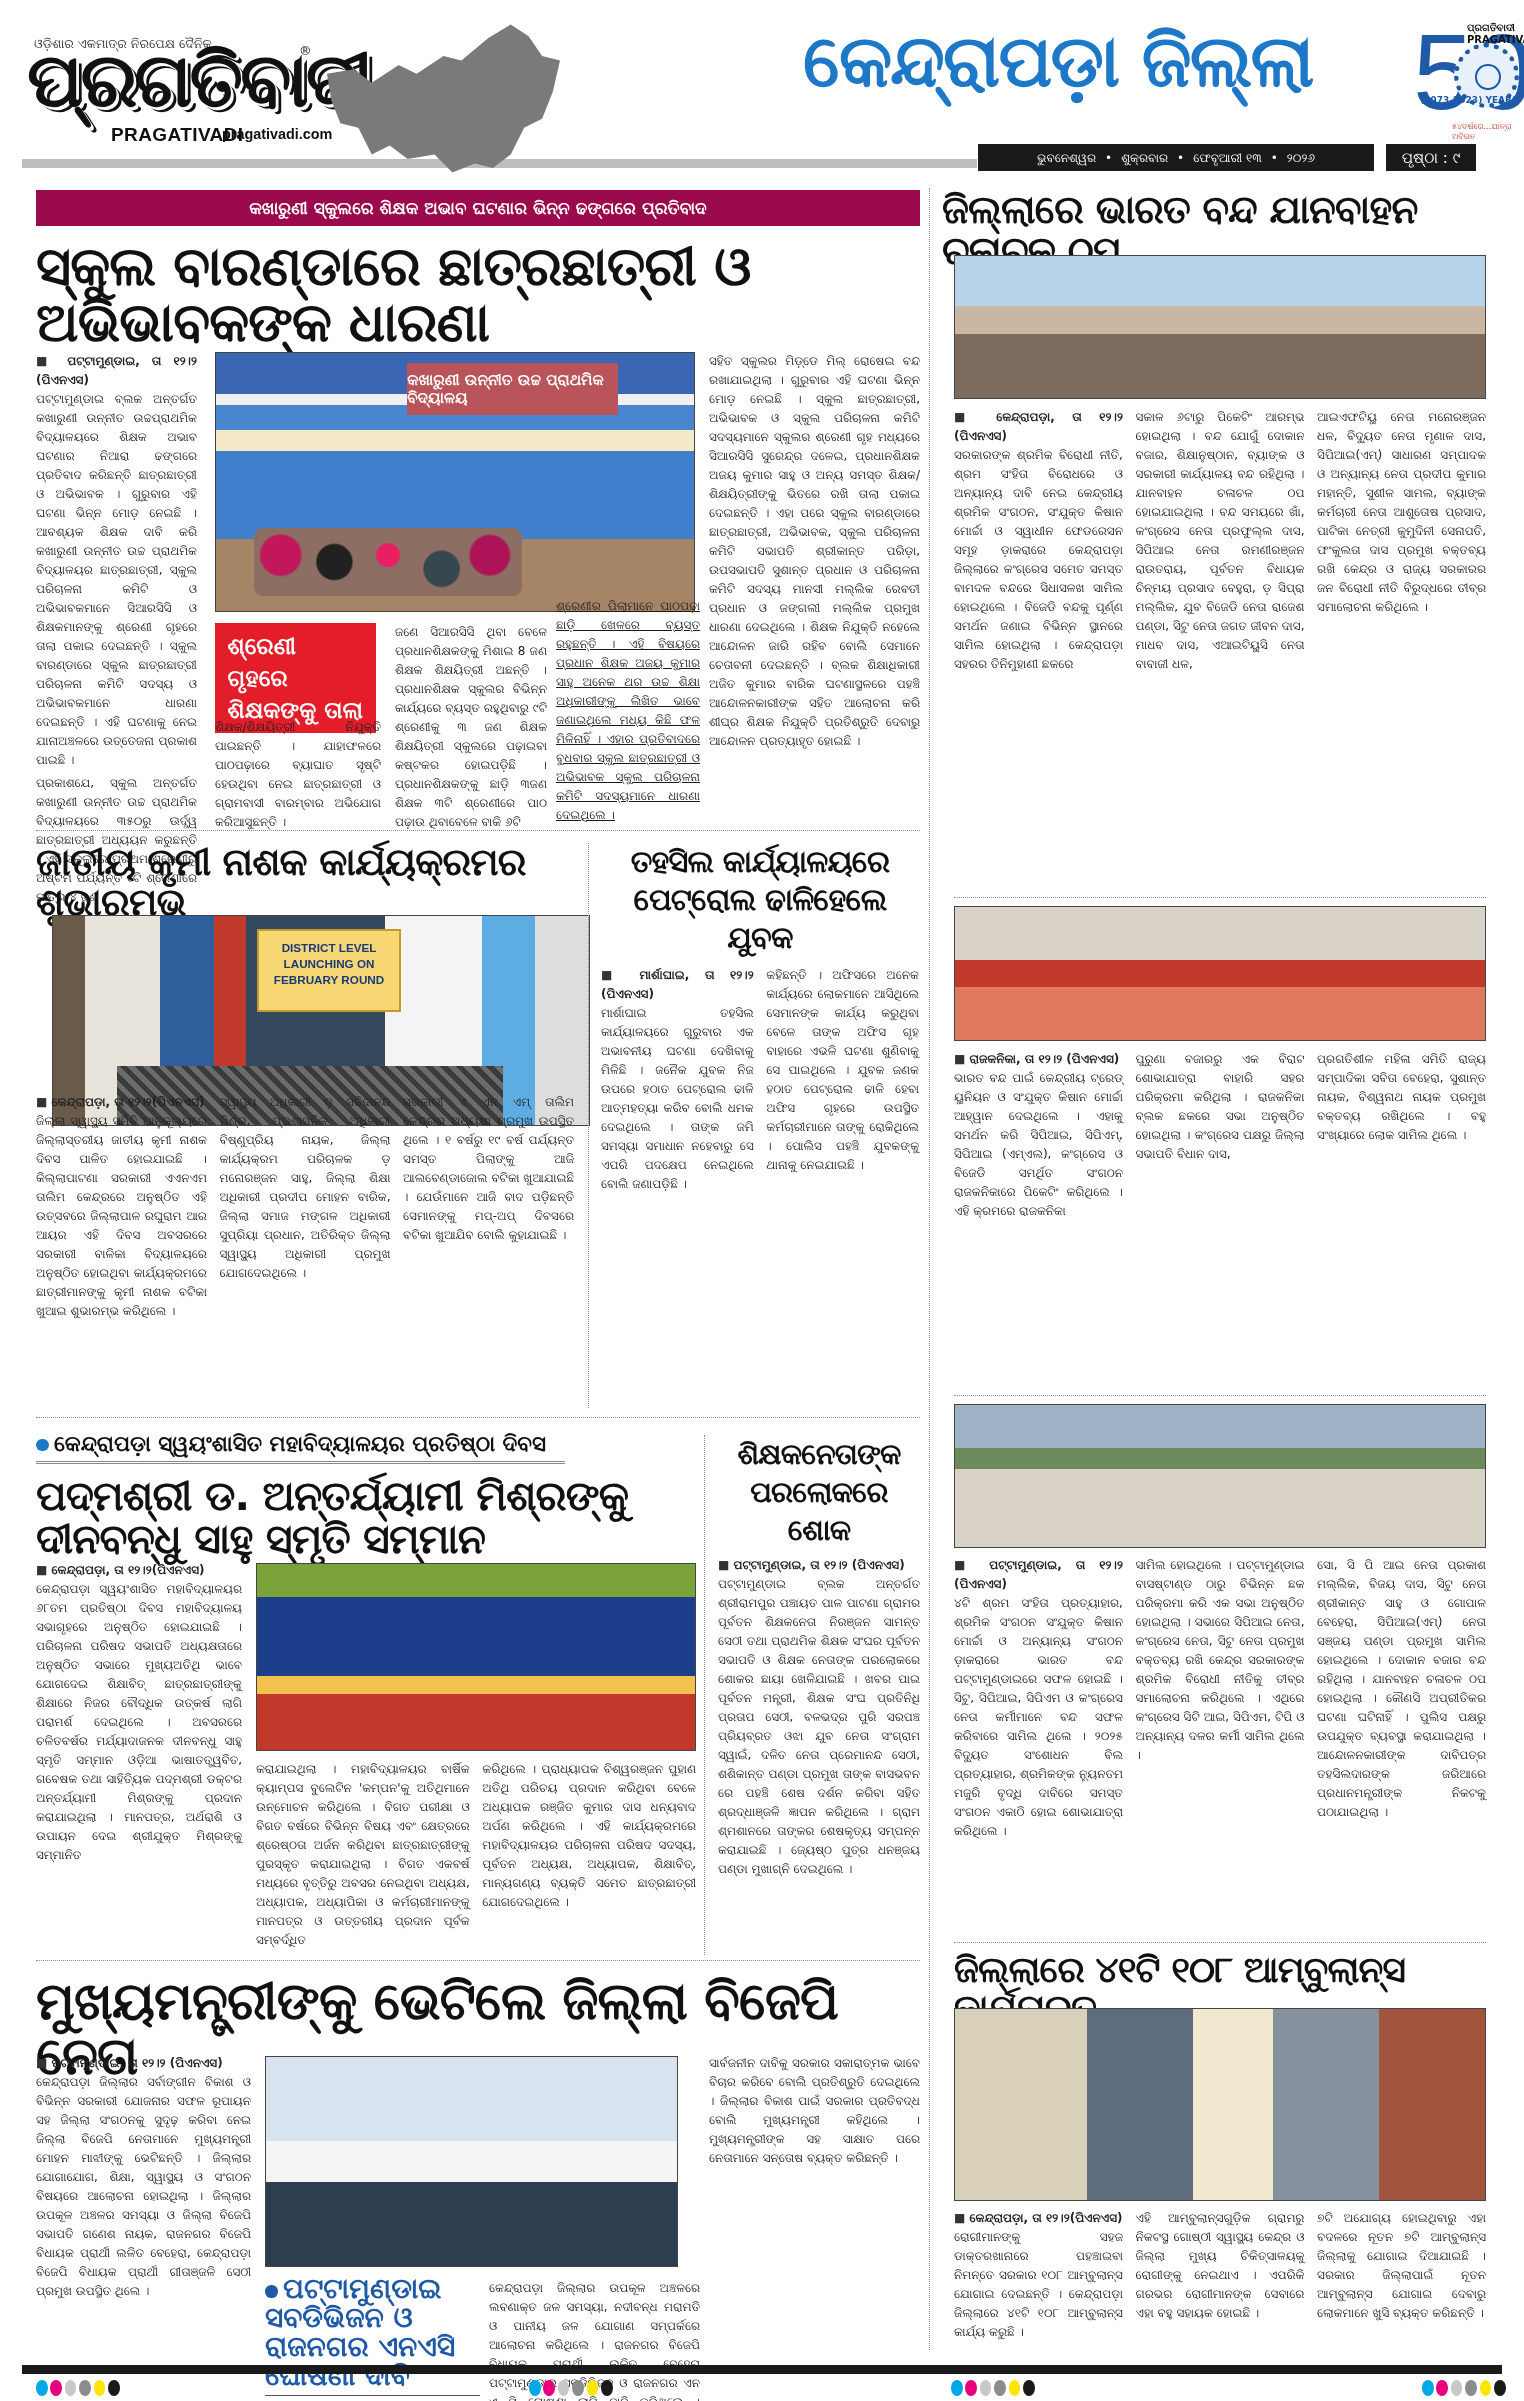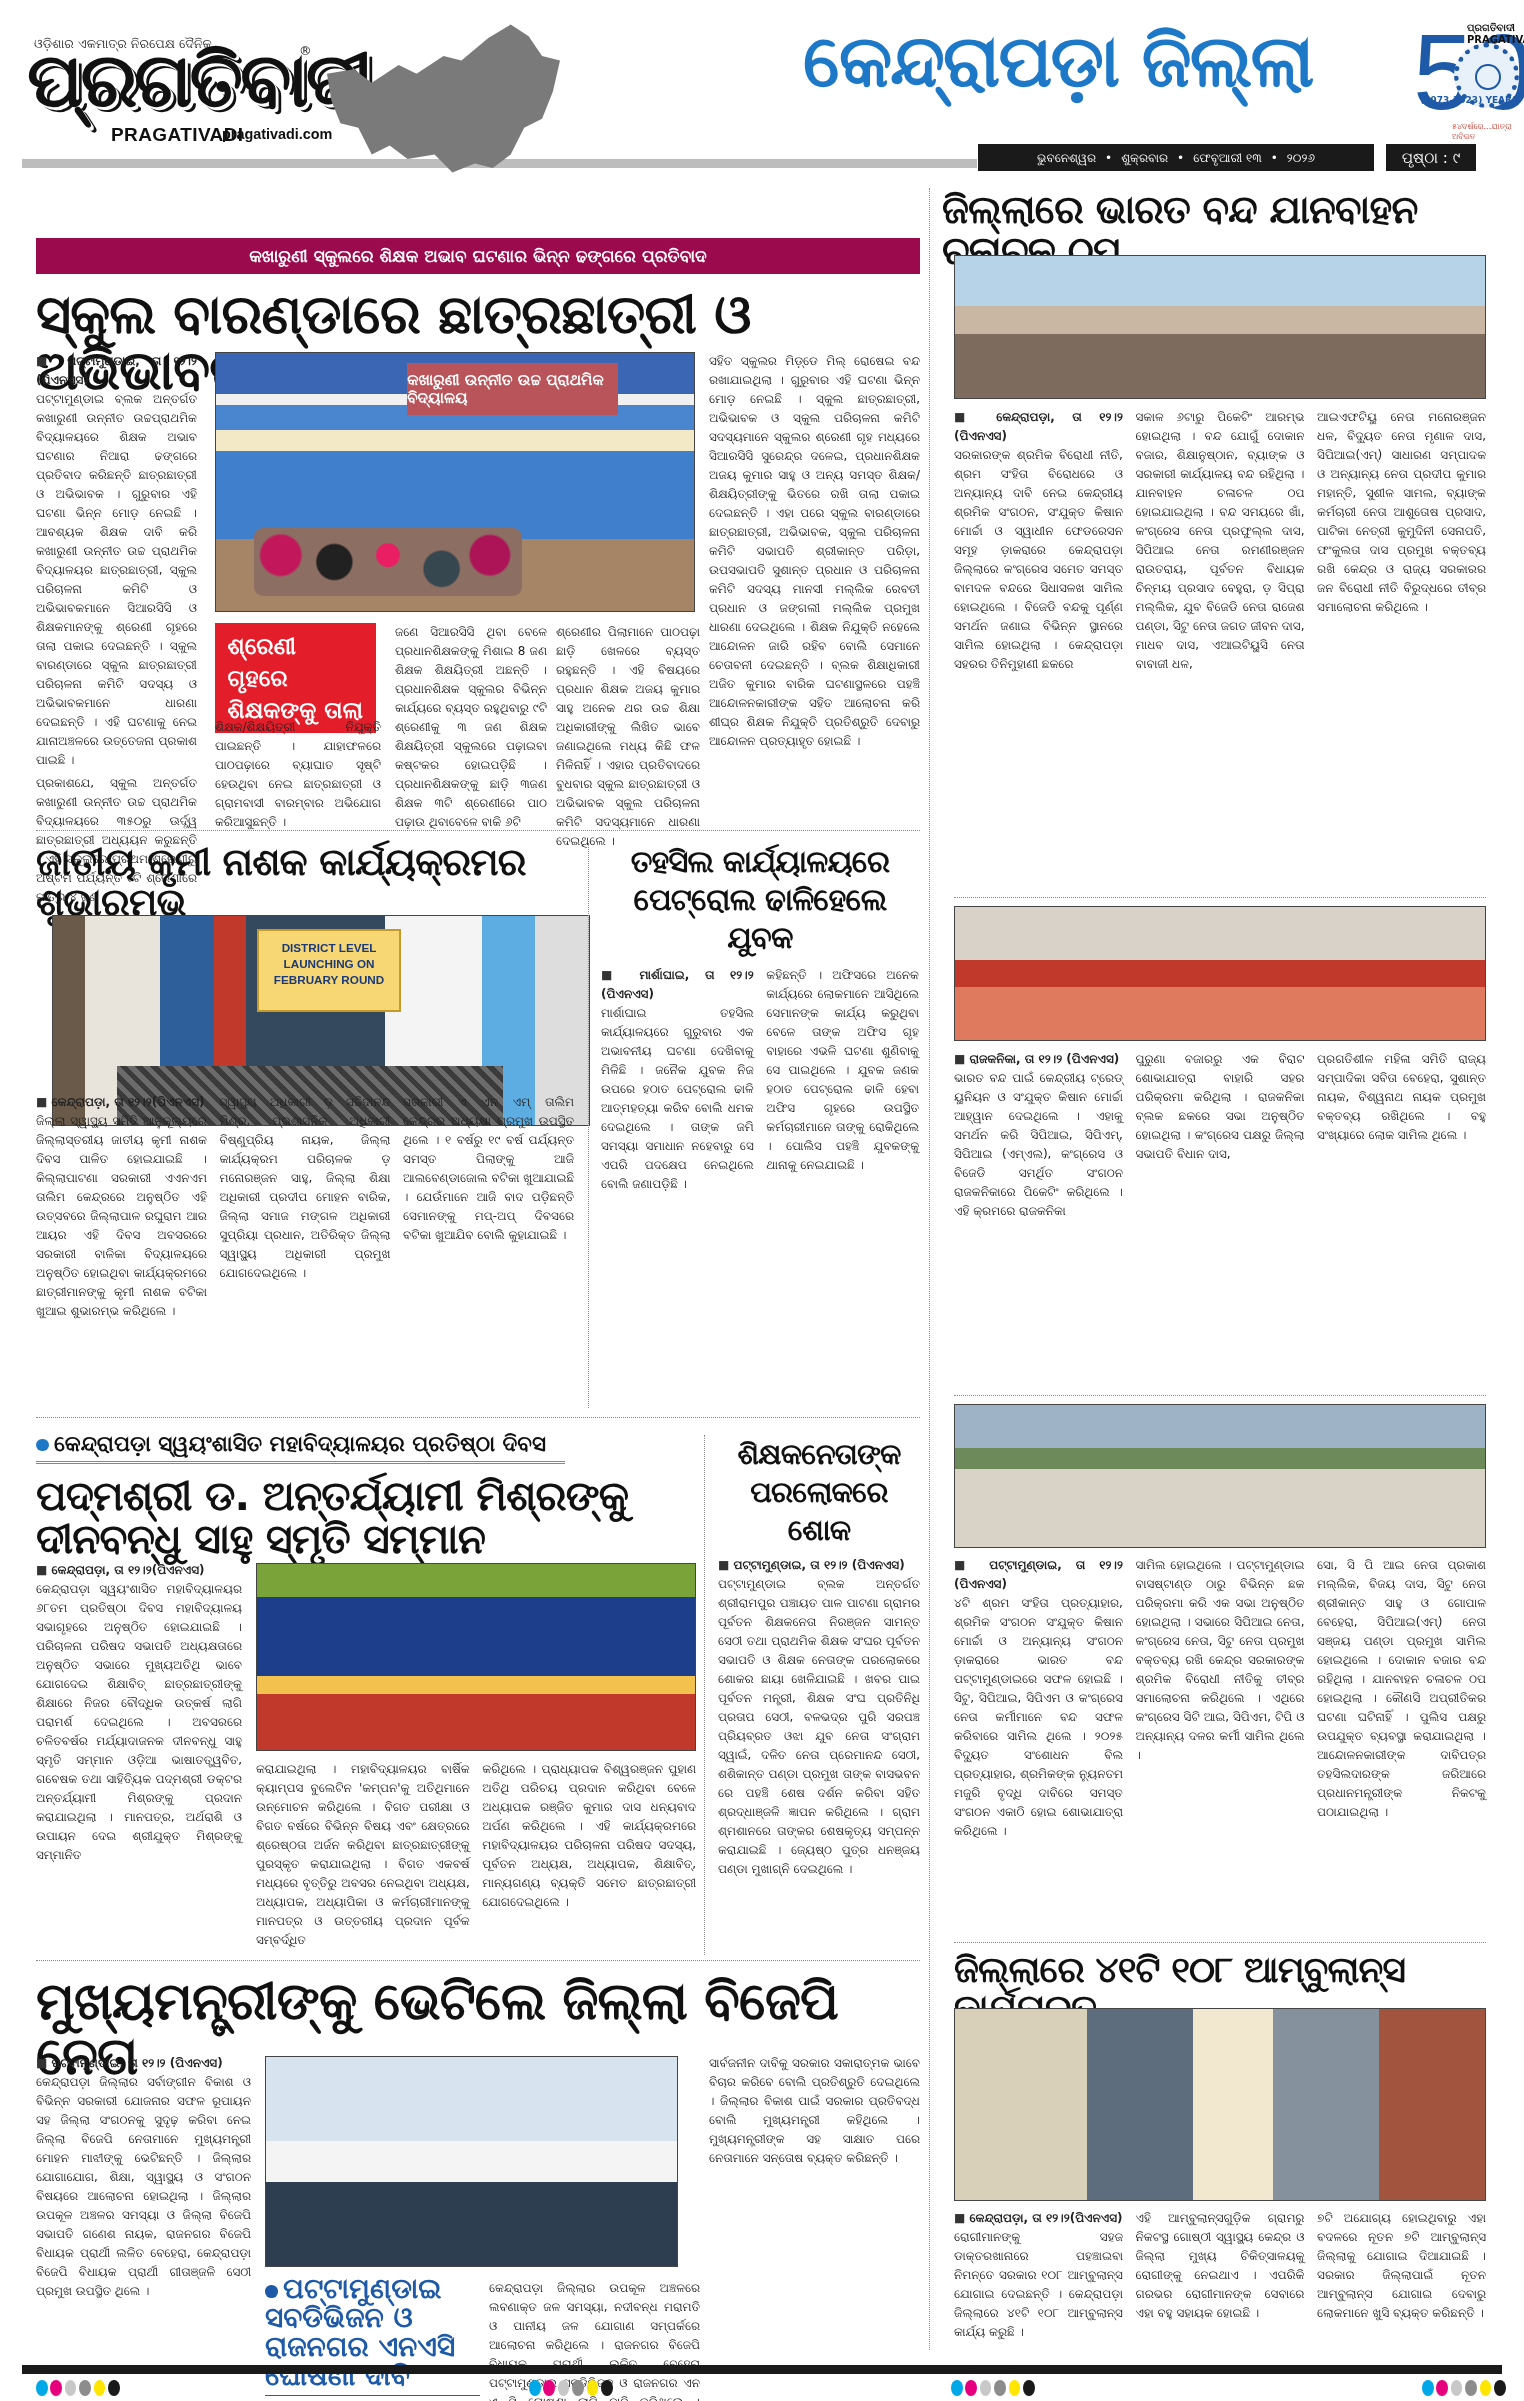--- a/index.html
+++ b/index.html
@@ -21,21 +21,21 @@
   .jub-seal { position: absolute; left: 41px; top: 25px; width: 65px; height: 65px; border-radius: 50%; border: 5.4px dotted #1e5aa8; background: #e8f0fa; }
   .jub-seal::after { content: ""; position: absolute; left: 16px; top: 16px; width: 21.5px; height: 21.5px; border-radius: 50%; border: 2.7px solid #1e5aa8; }
   .jub-brand { position: absolute; left: 54px; top: 3.6px; font-size: 10px; font-weight: 700; color: #111; }
   .jub-years { position: absolute; left: 7.2px; top: 77px; font-size: 9px; font-weight: 700; color: #1e5aa8; }
   .jub-caption { position: absolute; left: 39px; top: 104px; font-size: 8px; color: #c0392b; }
   .dateline-box { position: absolute; left: 978px; top: 144px; width: 396px; height: 27px; background: #1a1a1a; color: #fff; font-size: 12px; display: flex; align-items: center; justify-content: center; gap: 9px; }
   .page-box { position: absolute; left: 1386px; top: 144px; width: 90px; height: 27px; background: #1a1a1a; color: #fff; font-size: 15.2px; display: flex; align-items: center; justify-content: center; }
 
   
   .article { position: absolute; }
-  .kicker-bar { background: #9c0a4e; color: #fff; font-size: 17px; font-weight: 700; text-align: center; padding: 8px 0; margin-top: 48px; }
+  .kicker-bar { background: #9c0a4e; color: #fff; font-size: 17px; font-weight: 700; text-align: center; padding: 8px 0; }
   .headline { font-weight: 700; color: #111; line-height: 1.05; letter-spacing: -0.9px; }
   .body-cols { display: flex; gap: 12.6px; }
   .col { flex: 1; font-size: 12px; line-height: 19px; text-align: justify; color: #222; }
   .dl { font-weight: 700; }
   .dl::before { content: "■ "; color: #333; }
   .photo { border: 0.9px solid #444; overflow: hidden; position: relative; }
   .dotted-h { position: absolute; height: 0; border-top: 1.8px dotted #8a8a8a; }
   .dotted-v { position: absolute; width: 0; border-left: 1.8px dotted #8a8a8a; }
 
   
@@ -123,21 +123,21 @@
 <div class="article" style="left:215px; top:718px; width:166px;">
   <div class="col">
       <p>ଶିକ୍ଷକ/ଶିକ୍ଷୟିତ୍ରୀ ନିଯୁକ୍ତି ପାଇଛନ୍ତି । ଯାହାଫଳରେ ପାଠପଢ଼ାରେ ବ୍ୟାଘାତ ସୃଷ୍ଟି ହେଉଥିବା ନେଇ ଛାତ୍ରଛାତ୍ରୀ ଓ ଗ୍ରାମବାସୀ ବାରମ୍ବାର ଅଭିଯୋଗ କରିଆସୁଛନ୍ତି ।</p>
     </div>
 </div>
 <div class="article" style="left:395px; top:623px; width:152px;">
   <div class="col">
       <p>ଜଣେ ସିଆରସିସି ଥିବା ବେଳେ ପ୍ରଧାନଶିକ୍ଷକଙ୍କୁ ମିଶାଇ 8 ଜଣ ଶିକ୍ଷକ ଶିକ୍ଷୟିତ୍ରୀ ଅଛନ୍ତି । ପ୍ରଧାନଶିକ୍ଷକ ସ୍କୁଲର ବିଭିନ୍ନ କାର୍ଯ୍ୟରେ ବ୍ୟସ୍ତ ରହୁଥିବାରୁ ୯ଟି ଶ୍ରେଣୀକୁ ୩ ଜଣ ଶିକ୍ଷକ ଶିକ୍ଷୟିତ୍ରୀ ସ୍କୁଲରେ ପଢ଼ାଇବା କଷ୍ଟକର ହୋଇପଡ଼ିଛି । ପ୍ରଧାନଶିକ୍ଷକଙ୍କୁ ଛାଡ଼ି ୩ଜଣ ଶିକ୍ଷକ ୩ଟି ଶ୍ରେଣୀରେ ପାଠ ପଢ଼ାଉ ଥିବାବେଳେ ବାକି ୬ଟି</p>
     </div>
 </div>
-<div class="article" style="left:556px; top:623px; width:144px;">
+<div class="article" style="left:556px; top:597px; width:144px;text-decoration:underline;">
   <div class="col">
       <p>ଶ୍ରେଣୀର ପିଲାମାନେ ପାଠପଢ଼ା ଛାଡ଼ି ଖେଳରେ ବ୍ୟସ୍ତ ରହୁଛନ୍ତି । ଏହି ବିଷୟରେ ପ୍ରଧାନ ଶିକ୍ଷକ ଅଜୟ କୁମାର ସାହୁ ଅନେକ ଥର ଉଚ୍ଚ ଶିକ୍ଷା ଅଧିକାରୀଙ୍କୁ ଲିଖିତ ଭାବେ ଜଣାଇଥିଲେ ମଧ୍ୟ କିଛି ଫଳ ମିଳିନାହିଁ । ଏହାର ପ୍ରତିବାଦରେ ବୁଧବାର ସ୍କୁଲ ଛାତ୍ରଛାତ୍ରୀ ଓ ଅଭିଭାବକ ସ୍କୁଲ ପରିଚାଳନା କମିଟି ସଦସ୍ୟମାନେ ଧାରଣା ଦେଇଥିଲେ ।</p>
     </div>
 </div>
 
 <div class="dotted-h" style="left:36px; top:830px; width:884px;"></div>
 
 <article class="article" style="left:942px; top:190px; width:556px;">
   <h1 class="headline" style="font-size:39px;">ଜିଲ୍ଲାରେ ଭାରତ ବନ୍ଦ ଯାନବାହନ ଚଳାଚଳ ଠପ</h1>
 </article>

